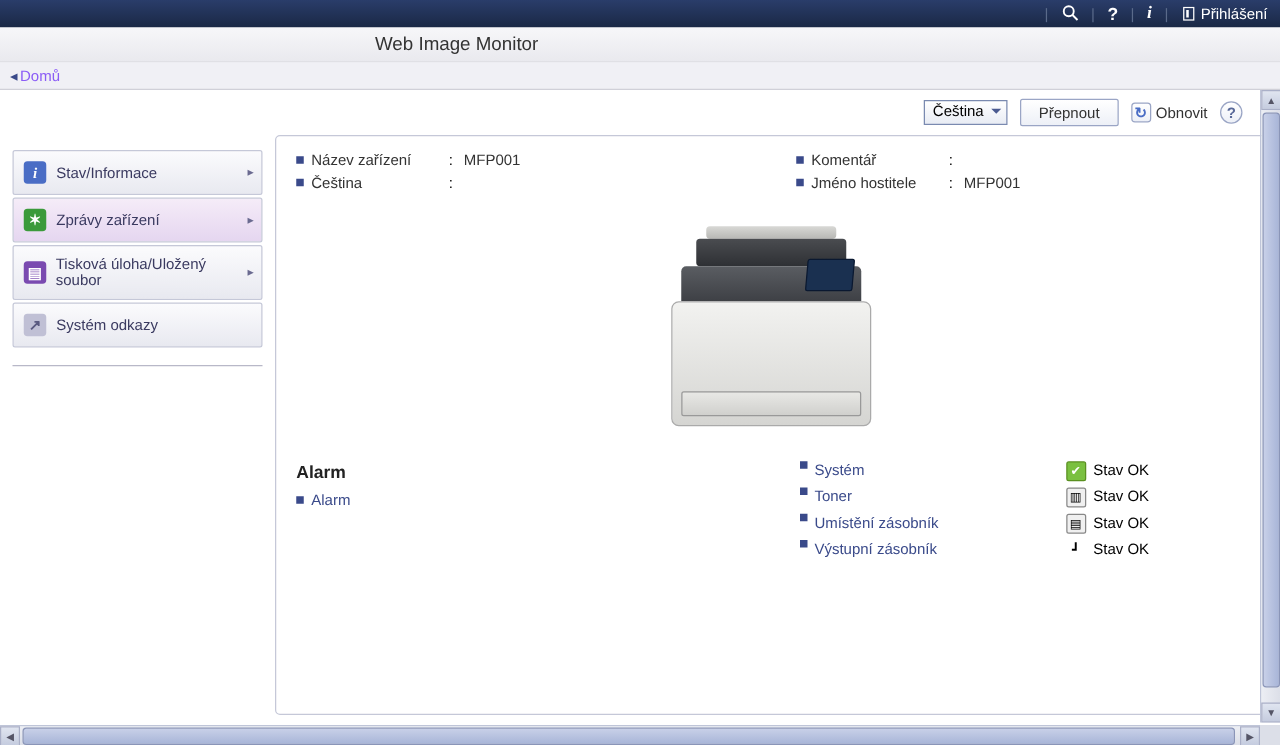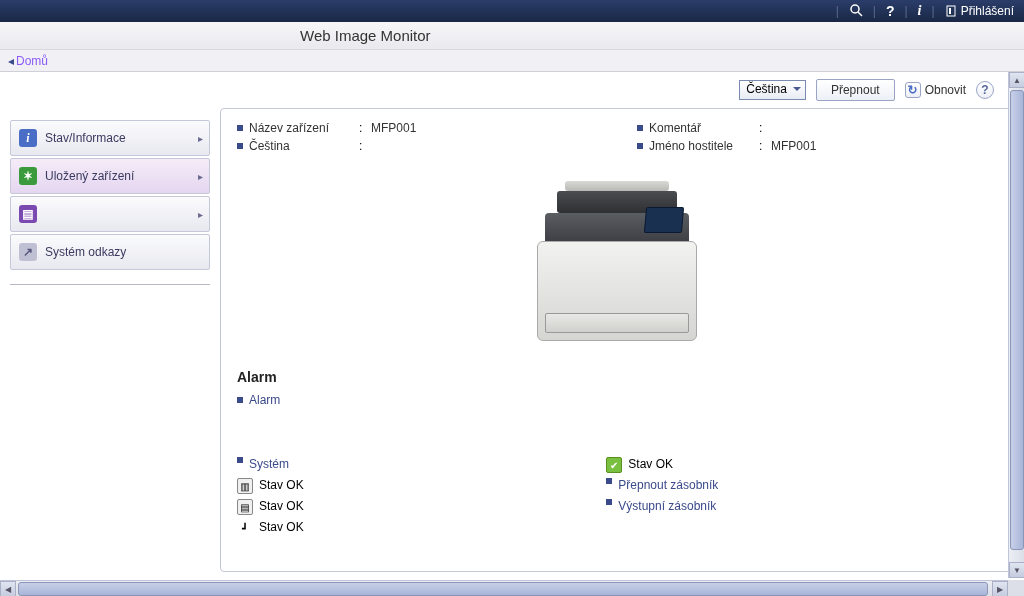--- a/index.html
+++ b/index.html
@@ -49,21 +49,21 @@
 
 .printer-wrap { display: flex; justify-content: center; margin: 14px 0 18px; }
 .printer { width: 180px; height: 180px; position: relative; }
 .p-body { position: absolute; bottom: 10px; left: 10px; width: 160px; height: 100px; background: linear-gradient(#f2f2f0, #d5d5d2); border: 1px solid #aaa; border-radius: 6px; }
 .p-tray { position: absolute; bottom: 18px; left: 18px; width: 144px; height: 20px; border: 1px solid #999; border-radius: 2px; background: linear-gradient(#e8e8e5,#d0d0cd); }
 .p-mid { position: absolute; bottom: 110px; left: 18px; width: 144px; height: 28px; background: linear-gradient(#5a5d62,#3e4045); border-radius: 4px 4px 0 0; }
 .p-panel { position: absolute; bottom: 118px; right: 24px; width: 38px; height: 26px; background: #1a3050; border: 1px solid #0a1830; border-radius: 2px; transform: skewX(-5deg); }
 .p-top { position: absolute; bottom: 138px; left: 30px; width: 120px; height: 22px; background: linear-gradient(#4a4c50,#2e3034); border-radius: 3px; }
 .p-lid { position: absolute; bottom: 160px; left: 38px; width: 104px; height: 10px; background: linear-gradient(#d8d8d5,#b8b8b5); border-radius: 3px; }
 
-.sections { display: flex; gap: 45px; flex-direction: column; }
+.sections { display: flex; gap: 45px; }
 .sec { flex: 1; }
 .sec h3 { font-size: 14px; font-weight: bold; color: #222; margin-bottom: 8px; }
 .link-row { display: flex; align-items: center; margin-bottom: 5px; }
 .link-row .bullet { background: #3a4a8a; }
 .link-row a { color: #3a4a8a; text-decoration: none; font-size: 12px; }
 .status-grid { display: grid; grid-template-columns: auto auto; column-gap: 24px; row-gap: 5px; }
 .status-item { display: flex; align-items: flex-start; }
 .status-ico { width: 16px; height: 16px; border: 1px solid #888; border-radius: 2px; margin-right: 6px; display: flex; align-items: center; justify-content: center; font-size: 10px; background: #f5f5f5; }
 .ok-green { background: #7ac040; border-color: #5a9020; color: #fff; }
 .g1 { background: #f0f0f0; }
@@ -131,25 +131,26 @@
 
 <div class="main">
   <div class="sidebar">
     <div class="nav-item">
       <span class="nav-icon ico-info">i</span>
       <span>Stav/Informace</span>
       <span class="arrow">▸</span>
     </div>
     <div class="nav-item selected">
       <span class="nav-icon ico-gear">✶</span>
-      <span>Uložený zařízení</span>
+      <span>Zprávy zařízení</span>
       <span class="arrow">▸</span>
     </div>
     <div class="nav-item">
       <span class="nav-icon ico-doc">▤</span>
+      <span style="line-height:1.1;">Tisková úloha/Uložený soubor</span>
       <span class="arrow">▸</span>
     </div>
     <div class="nav-item">
       <span class="nav-icon ico-link">↗</span>
       <span>Systém odkazy</span>
     </div>
     <div class="sidebar-div"></div>
   </div>
 
   <div class="content">
@@ -209,27 +210,31 @@
           <div class="status-item">
               <span class="bullet"></span>
               <a href="#" style="color:#3a4a8a;text-decoration:none;">Systém</a>
             </div>
           <div class="status-item">
               <span class="status-ico ok-green">✔</span>
               <span>Stav OK</span>
             </div>
 
           <div class="status-item">
+              <span class="bullet"></span>
+              <a href="#" style="color:#3a4a8a;text-decoration:none;">Toner</a>
+            </div>
+          <div class="status-item">
               <span class="status-ico g1">▥</span>
               <span>Stav OK</span>
             </div>
 
           <div class="status-item">
               <span class="bullet"></span>
-              <a href="#" style="color:#3a4a8a;text-decoration:none;">Přepnout zásobník</a>
+              <a href="#" style="color:#3a4a8a;text-decoration:none;">Umístění zásobník</a>
             </div>
           <div class="status-item">
               <span class="status-ico g1">▤</span>
               <span>Stav OK</span>
             </div>
 
           <div class="status-item">
               <span class="bullet"></span>
               <a href="#" style="color:#3a4a8a;text-decoration:none;">Výstupní zásobník</a>
             </div>

